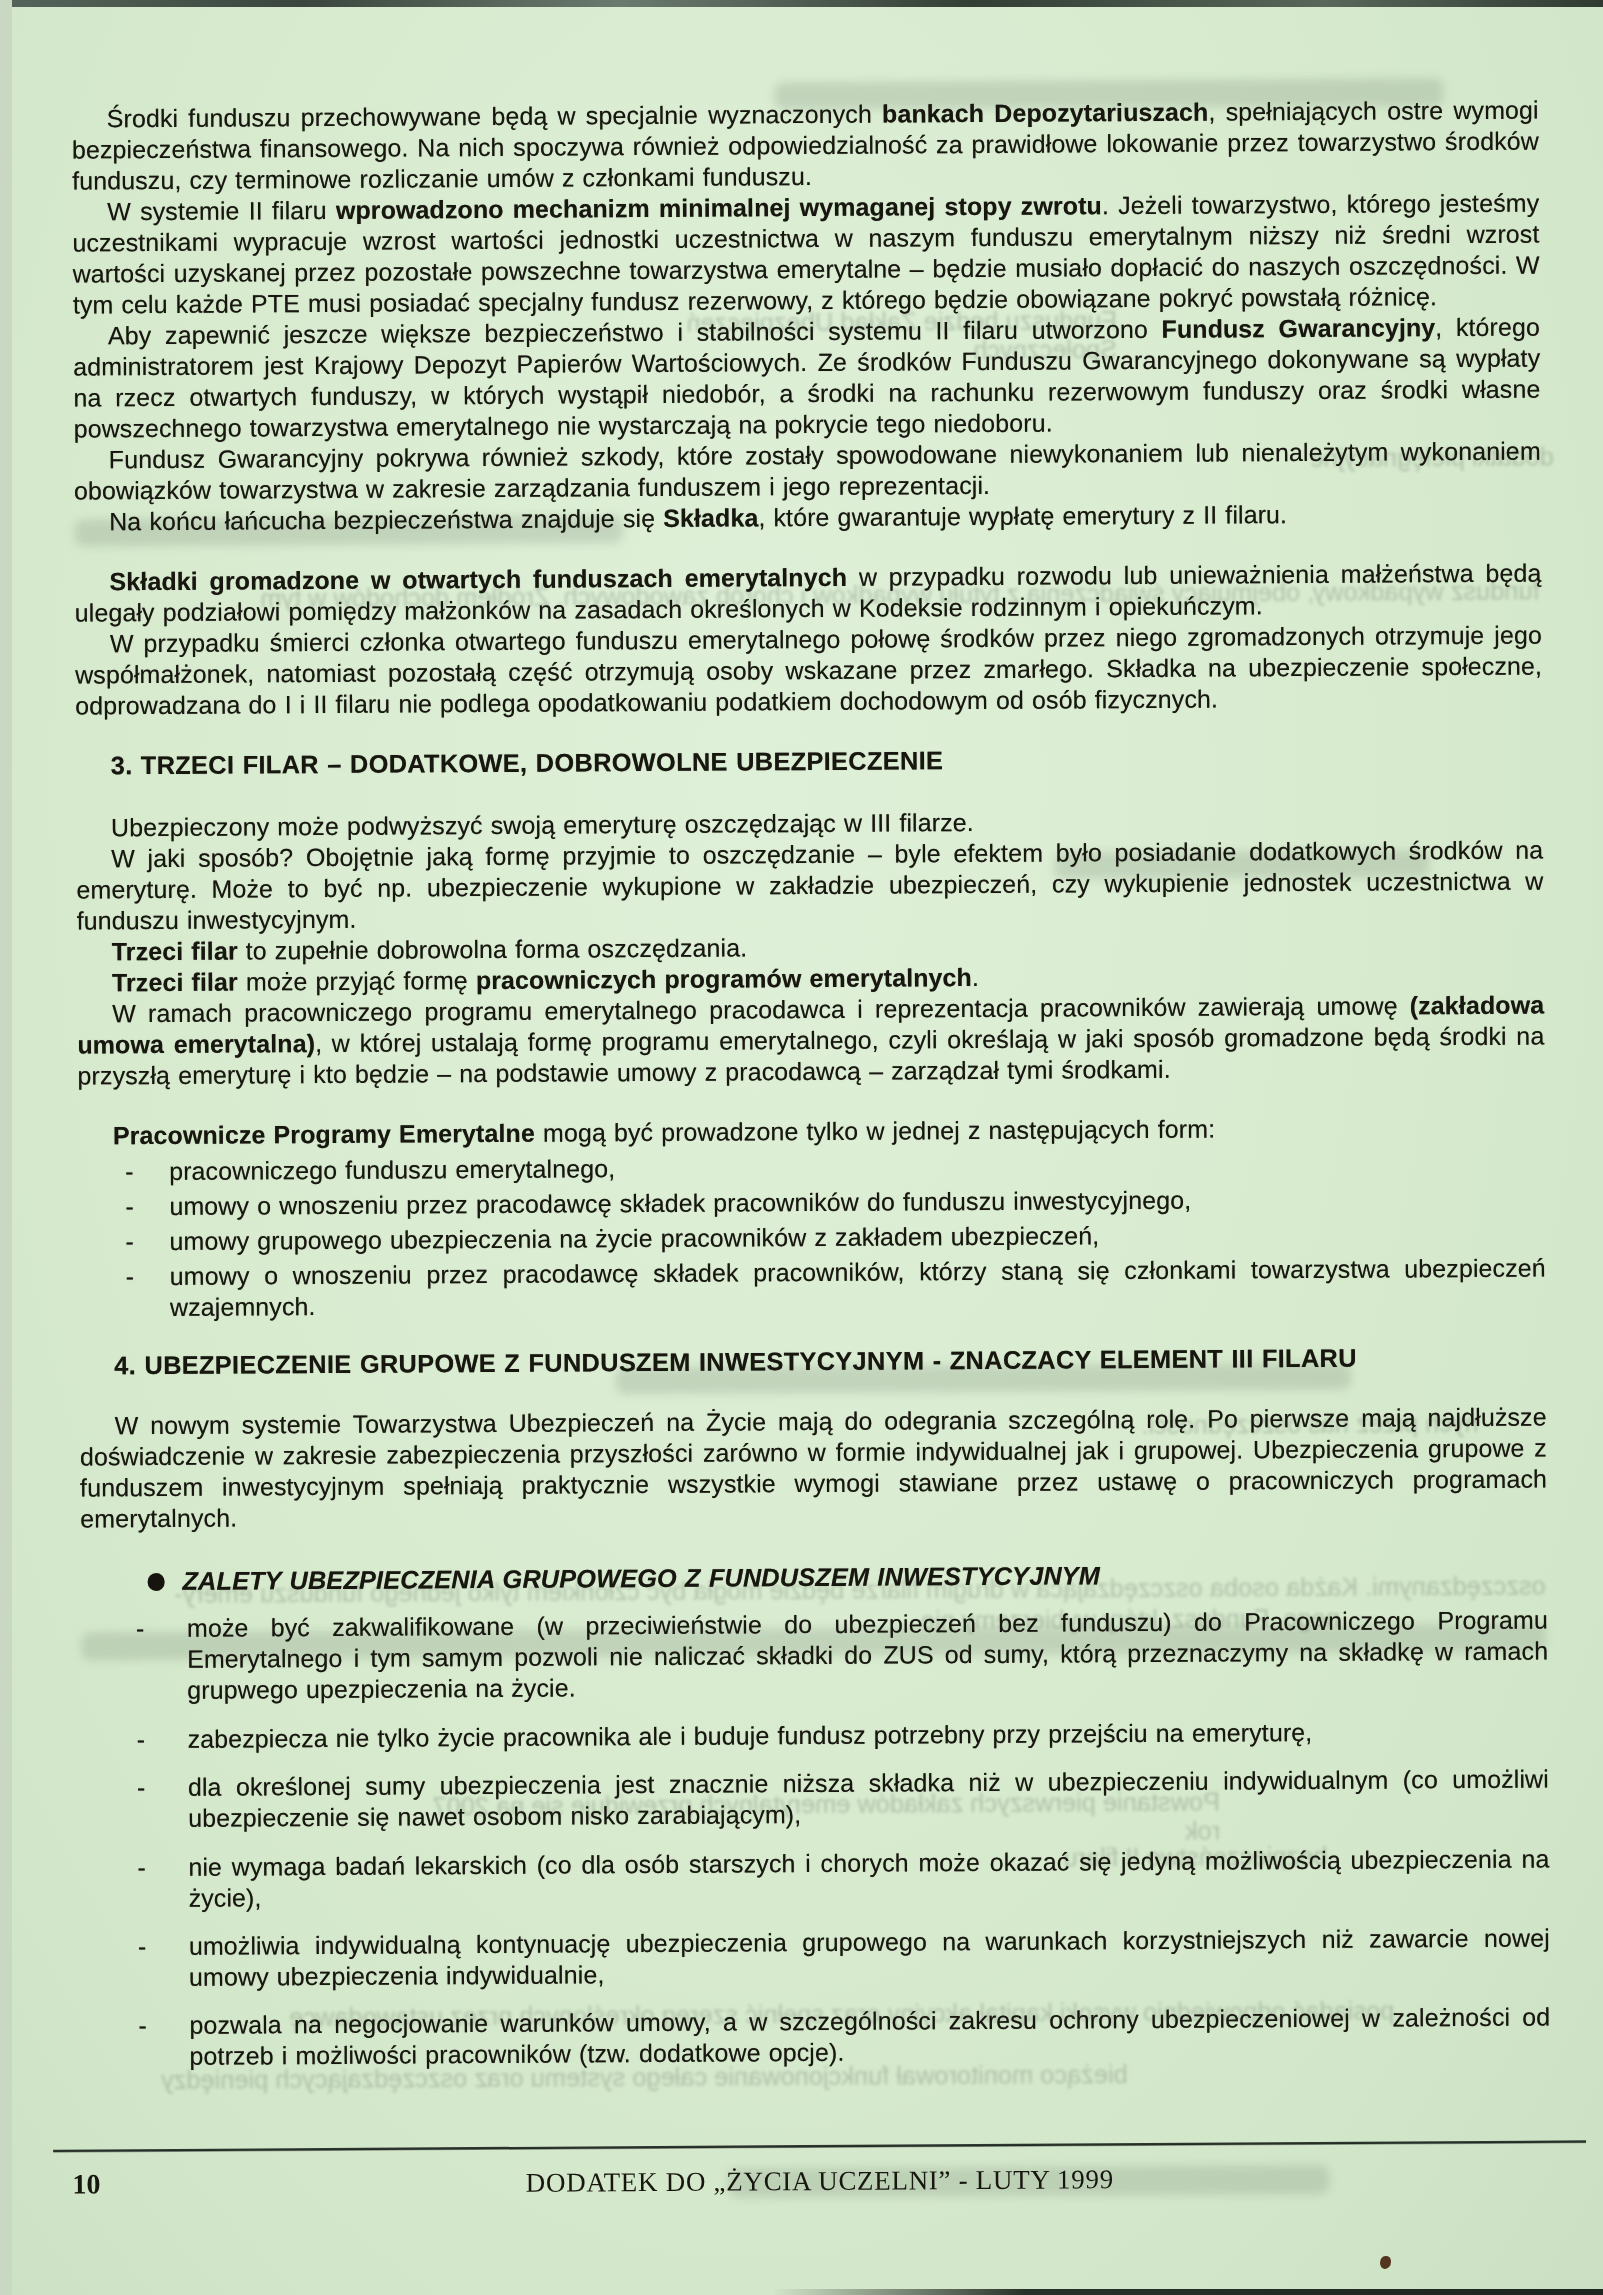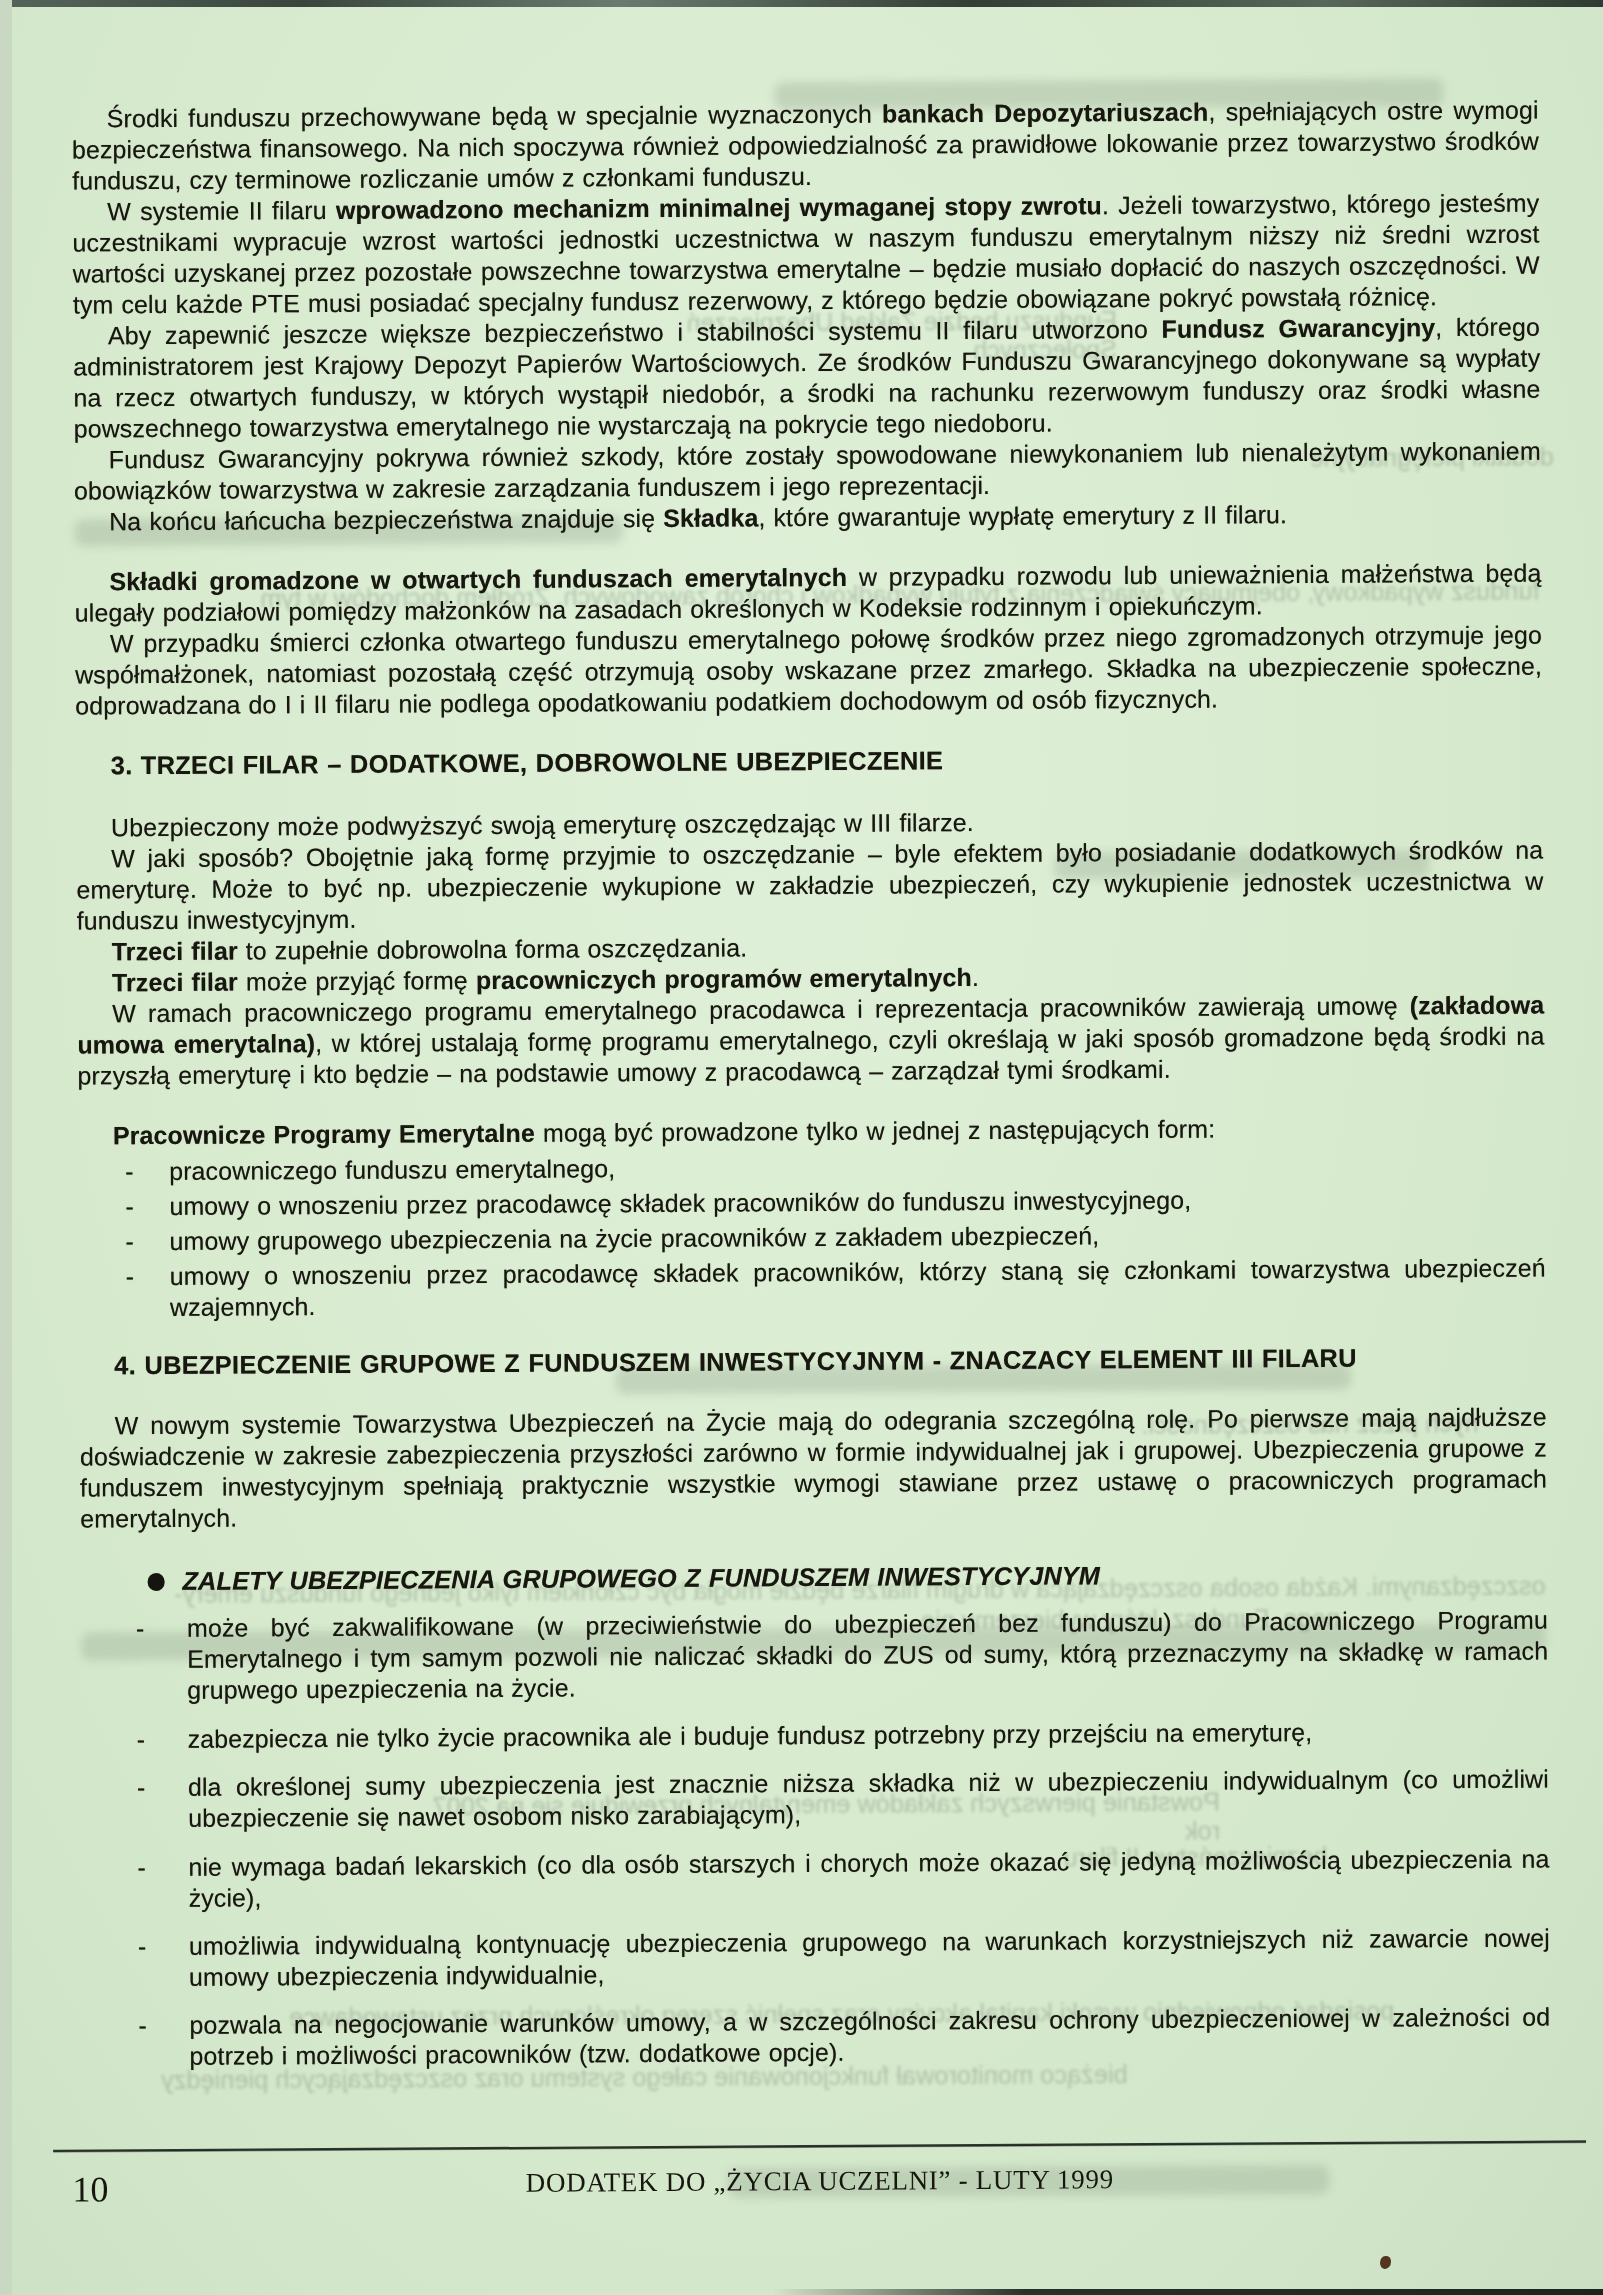--- a/index.html
+++ b/index.html
@@ -24,21 +24,21 @@
   .adv-h{margin:32px 0 16px;padding-left:67px;font-weight:700;font-style:italic;font-size:25.4px;
     display:flex;align-items:center;gap:17.4px;text-align:left;}
   .dot{width:17.4px;height:17.4px;border-radius:50%;background:#15140e;flex:0 0 auto;}
   ul.blist{list-style:none;margin:5.4px 0 0 0;padding:0;}
   ul.blist li{position:relative;padding-left:91px;margin:0 0 4px 0;}
   ul.blist li .dash{position:absolute;left:47px;top:0;}
   ul.blist.adv li{padding-left:106px;margin-bottom:17.4px;}
   ul.blist.adv li .dash{left:55px;}
   .f-rule{position:absolute;left:35px;top:2145px;width:1533px;height:3.3px;z-index:2;
     background:linear-gradient(180deg,#333d34 0%,#222b23 60%,rgba(90,100,88,.5) 100%);}
-  .f-no{position:absolute;left:54px;top:2164px;z-index:2;font-family:"Liberation Serif","DejaVu Serif",serif;font-size:36px;}
+  .f-no{position:absolute;left:54px;top:2164px;z-index:2;font-family:"Liberation Serif","DejaVu Serif",serif;font-size:28px;font-weight:bold;}
   .f-center{position:absolute;left:0;top:2166px;width:1603px;text-align:center;z-index:2;
     font-family:"Liberation Serif","DejaVu Serif",serif;font-size:27px;letter-spacing:0.7px;}
   .edge-right{position:absolute;right:9.4px;top:348px;width:2px;height:375px;z-index:5;background:rgba(105,115,102,.5);}
   .edge-dash{position:absolute;right:6.7px;top:530px;width:5.4px;height:19px;z-index:5;background:#2b3029;}
   .edge-bottom{position:absolute;right:0;bottom:0;width:843px;height:6px;z-index:5;
     background:linear-gradient(90deg,rgba(35,45,37,0),#273129 30%,#1c241d 100%);}
   .speck{position:absolute;left:1368px;top:2256px;width:10.7px;height:13.4px;z-index:5;
     border-radius:50% 40% 55% 45%;background:#54351f;}
 </style>
 </head>

